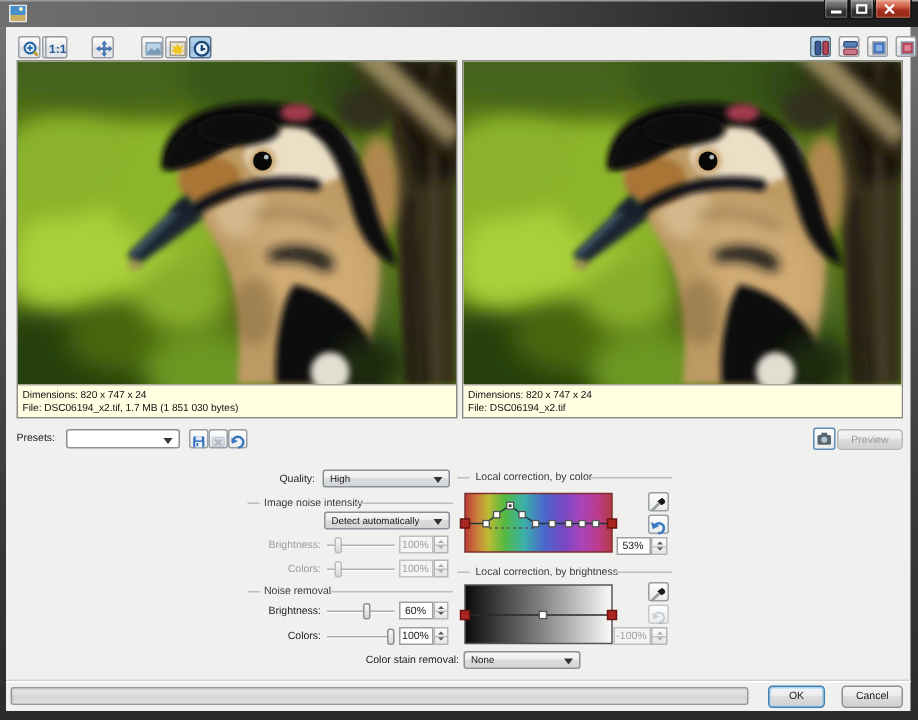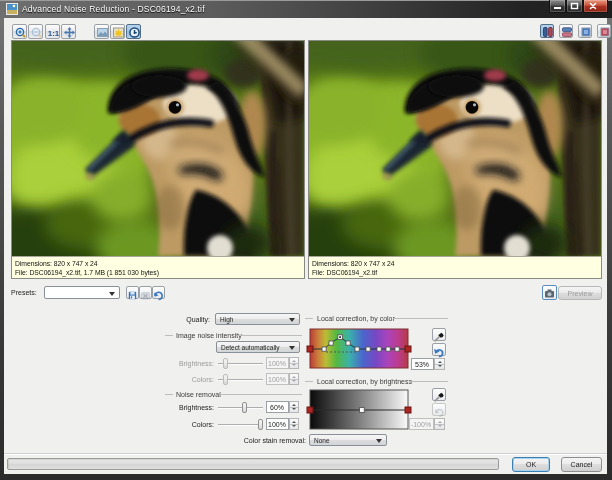--- a/index.html
+++ b/index.html
@@ -67,21 +67,20 @@
 <body>
 <div id="win">
   <div id="titlebar"></div>
 
   <svg class="abs" style="left:6px;top:3px" width="12" height="12" viewBox="0 0 12 12">
     <rect x="0" y="0" width="12" height="12" fill="#e8e8e8"></rect>
     <rect x="1" y="1" width="10" height="6" fill="#4a90c8"></rect>
     <rect x="1" y="7" width="10" height="4" fill="#c8b060"></rect>
     <circle cx="8" cy="3" r="1.3" fill="#fff8d0"></circle>
   </svg>
-  <div id="title">Advanced Noise Reduction - DSC06194_x2.tif</div>
 
   <div class="capbtn" style="left:549px;width:17px;"></div>
   <div class="capbtn" style="left:566px;width:17px;"></div>
   <div class="capbtn close" style="left:583px;width:25px;"></div>
   <svg class="abs" style="left:549px;top:0" width="59" height="13" viewBox="0 0 59 13">
     <rect x="5" y="7" width="7" height="2" fill="#fff"></rect>
     <rect x="22.5" y="3.5" width="6" height="5" fill="none" stroke="#fff" stroke-width="1.4"></rect>
     <path d="M41.5,3.5 L46.5,8.5 M46.5,3.5 L41.5,8.5" stroke="#fff" stroke-width="1.6" stroke-linecap="round"></path>
   </svg>
 
@@ -94,21 +93,21 @@
         <path d="M8.6,8.6 L11,11" stroke="#c09a30" stroke-width="2"></path>
       </svg>
     </div>
     <div class="tbtn" style="left:24px;">
       <svg width="13" height="13" viewBox="0 0 13 13" opacity="0.55">
         <circle cx="6" cy="6" r="3.6" fill="#e8f2fc" stroke="#7aa0c8" stroke-width="1.4"></circle>
         <path d="M4.2,6 h3.6" stroke="#7aa0c8" stroke-width="1.2"></path>
         <path d="M8.6,8.6 L11,11" stroke="#cdb268" stroke-width="2"></path>
       </svg>
     </div>
-    <div class="tbtn" style="left:41px;">
+    <div class="tbtn" style="left:26px;">
       <svg width="13" height="13" viewBox="0 0 13 13">
         <text x="6.5" y="9.5" font-size="8" font-family="Liberation Sans" fill="#2a5a9a" text-anchor="middle" font-weight="bold">1:1</text>
       </svg>
     </div>
     <div class="tbtn" style="left:57px;">
       <svg width="13" height="13" viewBox="0 0 13 13">
         <path d="M6.5,1 L8.5,3.5 H4.5 Z M6.5,12 L4.5,9.5 H8.5 Z M1,6.5 L3.5,4.5 V8.5 Z M12,6.5 L9.5,8.5 V4.5 Z" fill="#4878b0"></path>
         <path d="M6.5,3 V10 M3,6.5 H10" stroke="#4878b0" stroke-width="1.6"></path>
       </svg>
     </div>

